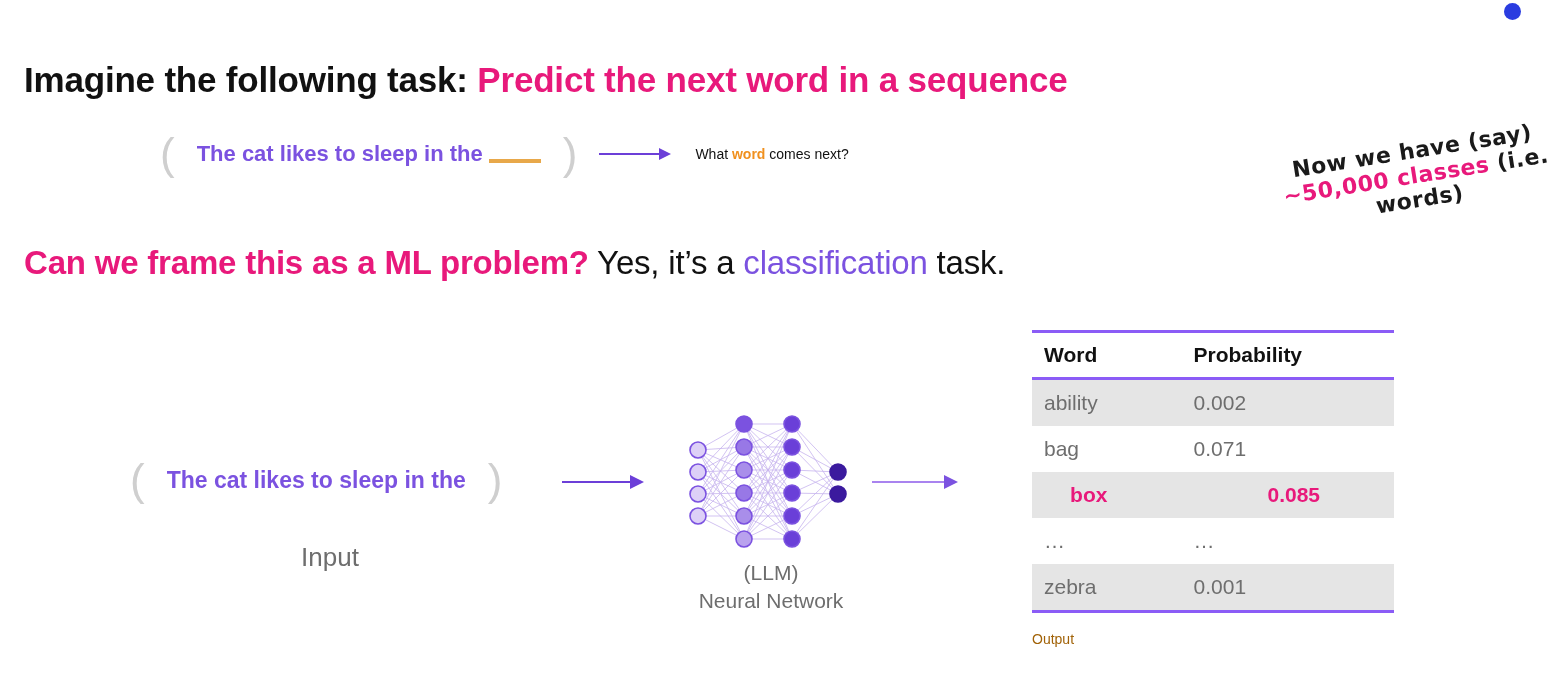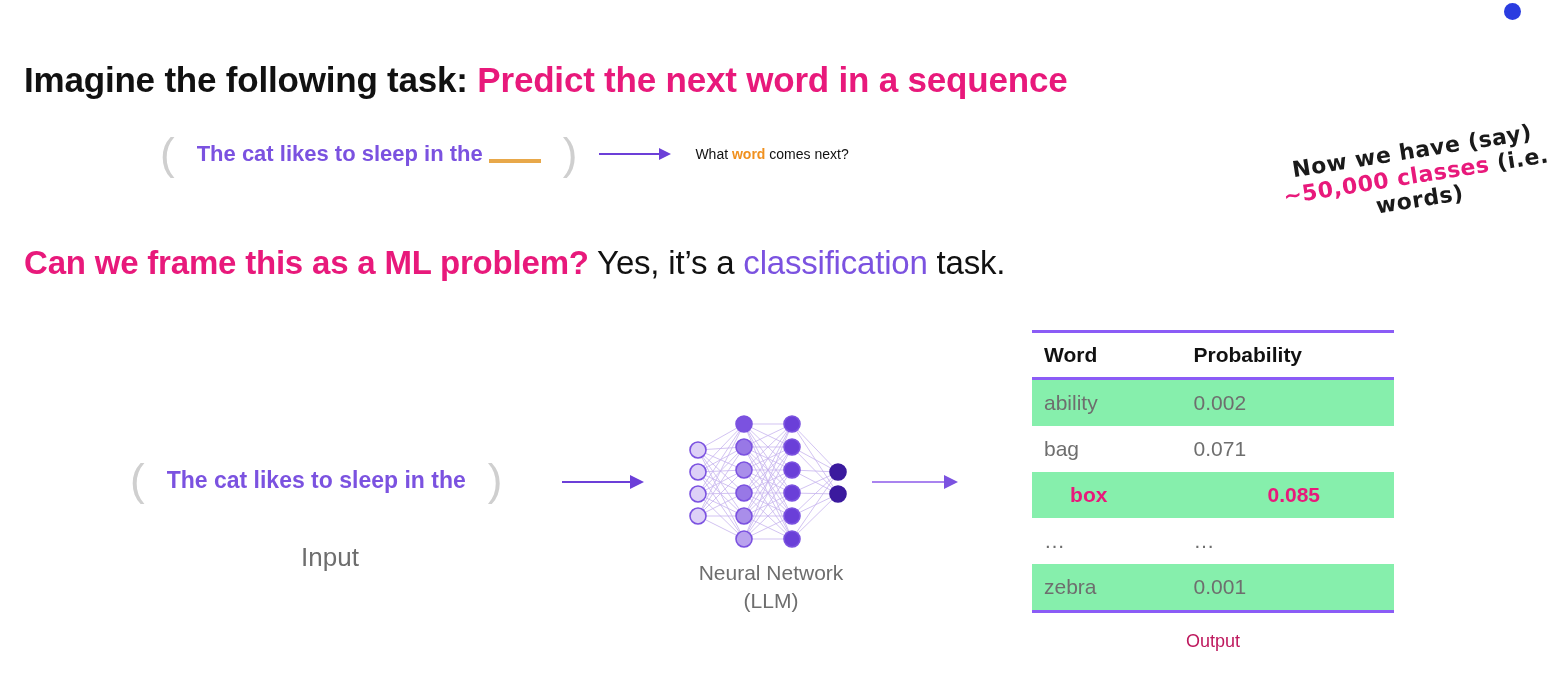--- a/index.html
+++ b/index.html
@@ -196,31 +196,30 @@
     padding: 10px 0 10px 12px;
     border-bottom: 3px solid #8b5cf6;
   }
   #prob-table th.col-prob,
   #prob-table td.col-prob { padding-left: 60px; }
   #prob-table td {
     font-size: 21px;
     color: #6e6e6e;
     padding: 11px 0 11px 12px;
   }
-  #prob-table tr.shaded td { background: #86efac; }
+  #prob-table tr.shaded td { background: #e5e5e5; }
   #prob-table tr.highlight td {
     color: #e8197b;
     font-weight: bold;
     text-align: center;
   }
   #output-caption {
     margin-top: 18px;
-    text-align: center;
-    font-size: 18px;
-    color: #be185d;
+    font-size: 14px;
+    color: #a16207;
   }
 </style>
 </head>
 <body>
 
 <div class="abs" id="blue-dot"></div>
 
 <div class="abs" id="headline-1"><span class="lead">Imagine the following task:</span> <span class="rest">Predict the next word in a sequence</span></div>
 
 <div class="abs" id="prompt-row-1">
@@ -347,22 +346,22 @@
       <circle cx="116" cy="60" r="8" fill="#6a3fd8"></circle>
       <circle cx="116" cy="83" r="8" fill="#6a3fd8"></circle>
       <circle cx="116" cy="106" r="8" fill="#6a3fd8"></circle>
       <circle cx="116" cy="129" r="8" fill="#6a3fd8"></circle>
 
       <circle cx="162" cy="62" r="8" fill="#3b1a9e" stroke="#3b1a9e"></circle>
       <circle cx="162" cy="84" r="8" fill="#3b1a9e" stroke="#3b1a9e"></circle>
     </g>
   </svg>
   <div id="nn-caption">
+    <div>(LLM)</div>
     <div>Neural Network</div>
-    <div>(LLM)</div>
   </div>
 </div>
 
 <div class="abs" id="arrow-3"></div>
 
 <div class="abs" id="output-block">
   <table id="prob-table">
     <thead>
       <tr>
         <th class="col-word">Word</th>

